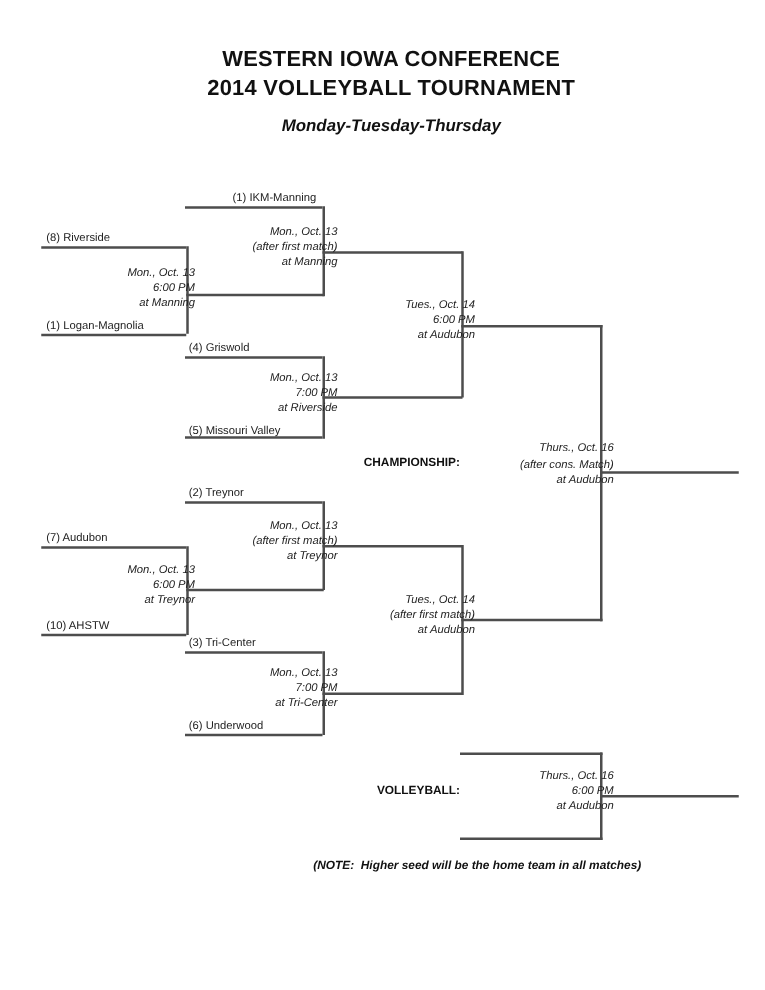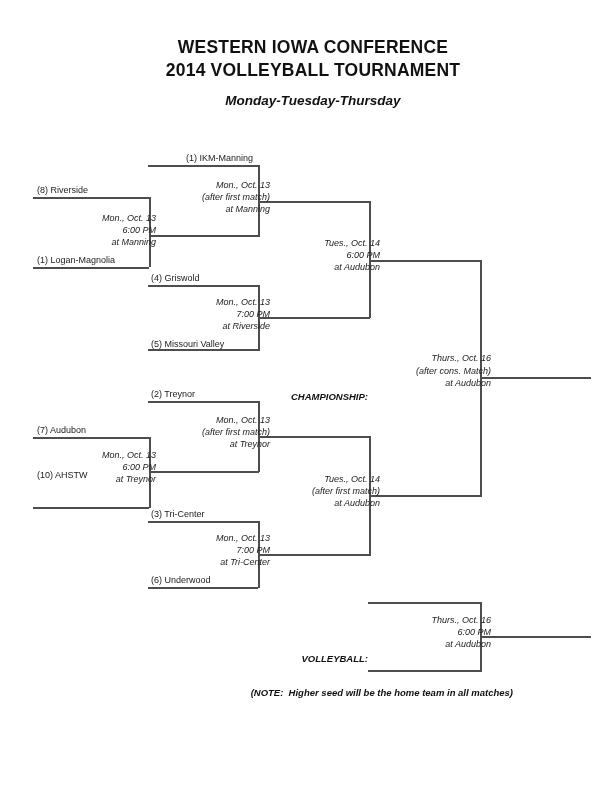--- a/index.html
+++ b/index.html
@@ -20,21 +20,21 @@
   }
   .team{
     position:absolute;font-size:9px;color:#222;white-space:nowrap;
   }
   .info{
     position:absolute;width:130px;text-align:right;
     font-size:9px;font-style:italic;color:#222;line-height:12px;white-space:nowrap;
   }
   .round-label{
     position:absolute;width:130px;text-align:right;
-    font-size:9.5px;font-weight:bold;font-style:italic;color:#111;white-space:nowrap;margin-top:26px;
+    font-size:9.5px;font-weight:bold;color:#111;white-space:nowrap;
   }
   .note{
     position:absolute;left:113px;top:687px;width:400px;text-align:right;
     font-size:9.5px;font-weight:bold;font-style:italic;color:#111;white-space:pre;
   }
 </style>
 </head>
 <body>
 
 <div class="title" style="top:36px;">
@@ -79,21 +79,21 @@
 <div class="vline" style="left:369px;top:436px;height:120px;"></div>
 <div class="vline" style="left:480px;top:602px;height:70px;"></div>
 
 <div class="team" style="left:150px;top:153px;margin-left:36px;">(1) IKM-Manning</div>
 <div class="team" style="left:37px;top:185px;">(8) Riverside</div>
 <div class="team" style="left:37px;top:255px;">(1) Logan-Magnolia</div>
 <div class="team" style="left:151px;top:273px;">(4) Griswold</div>
 <div class="team" style="left:151px;top:323px;margin-top:16px;">(5) Missouri Valley</div>
 <div class="team" style="left:151px;top:389px;">(2) Treynor</div>
 <div class="team" style="left:37px;top:425px;text-align:center;">(7) Audubon</div>
-<div class="team" style="left:37px;top:470px;">(10) AHSTW</div>
+<div class="team" style="left:37px;top:495px;">(10) AHSTW</div>
 <div class="team" style="left:151px;top:509px;">(3) Tri-Center</div>
 <div class="team" style="left:151px;top:575px;">(6) Underwood</div>
 
 <div class="info" style="left:140px;top:179px;">
   <div>Mon., Oct. 13</div>
   <div>(after first match)</div>
   <div>at Manning</div>
 </div>
 <div class="info" style="left:26px;top:212px;">
   <div>Mon., Oct. 13</div>

